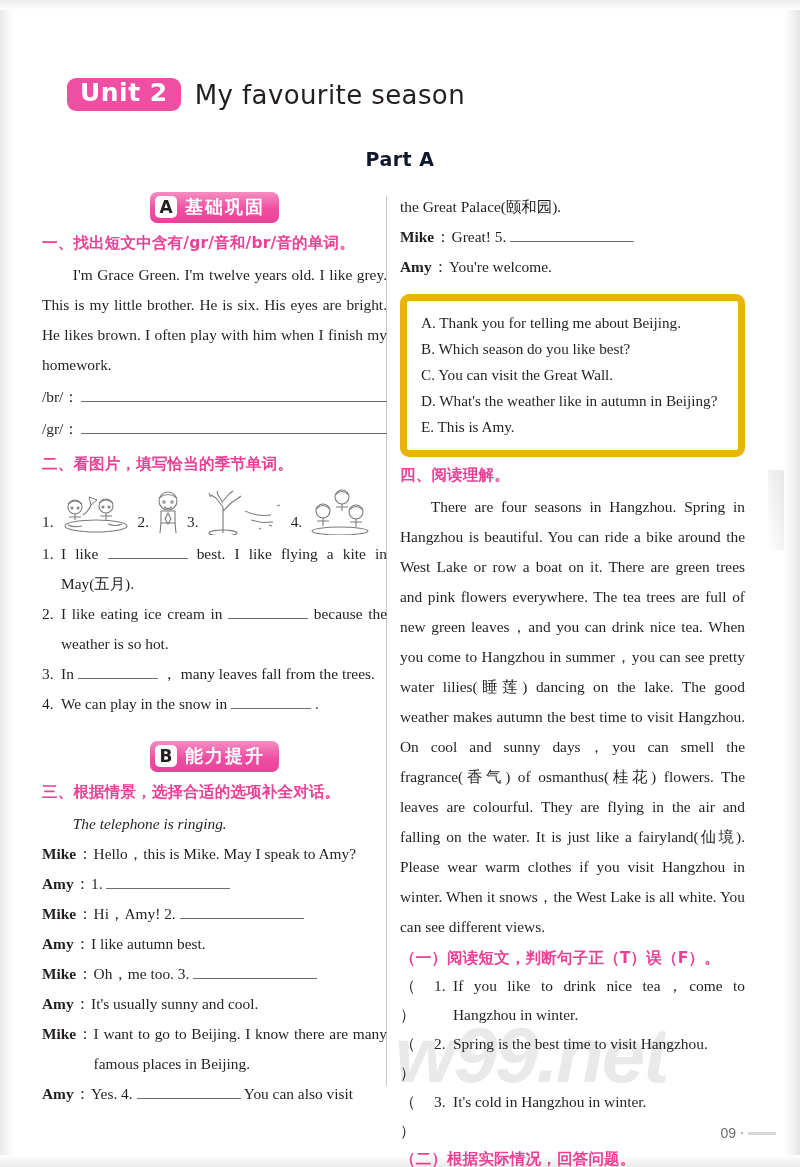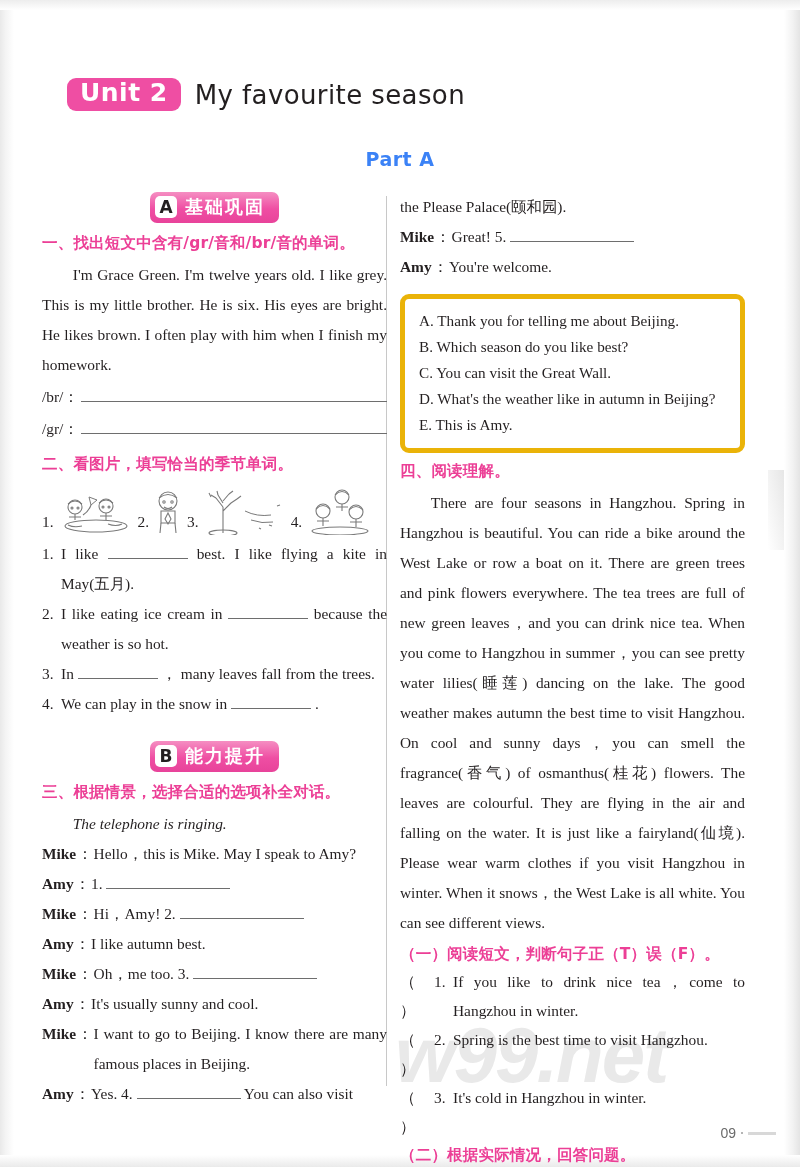--- a/index.html
+++ b/index.html
@@ -88,21 +88,21 @@
     letter-spacing: .4px;
   }
   .part-label {
     position: absolute;
     left: 0; top: 148px;
     width: 800px;
     text-align: center;
     font-family: "DejaVu Sans", sans-serif;
     font-size: 19px;
     font-weight: bold;
-    color: #3b82f6;
+    color: #0f172a;
     letter-spacing: .5px;
     z-index: 2;
   }
 
   
   .col {
     position: absolute;
     top: 192px;
     width: 345px;
     z-index: 2;
@@ -234,21 +234,21 @@
   .dlg-cont { font-size: 15.4px; line-height: 30px; }
   .italic-note {
     font-style: italic;
     font-size: 15.4px;
     line-height: 30px;
     text-indent: 2em;
   }
 
   
   .opt-box {
-    border: 5px solid #eab308;
+    border: 7px solid #eab308;
     border-radius: 9px;
     padding: 9px 14px 10px 14px;
     margin: 12px 0 4px 0;
   }
   .opt-box .opt {
     font-size: 15.2px;
     line-height: 26px;
     white-space: nowrap;
   }
 
@@ -477,21 +477,21 @@
         <span class="utt"><span>Yes. 4.</span>
           <span class="blank-line bl-100"></span>
           <span>You can also visit</span></span>
       </div>
 
     </div>
   </div>
 
   <div class="col col-right">
 
-    <div class="dlg-cont">the Please Palace(颐和园).</div>
+    <div class="dlg-cont">the Great Palace(颐和园).</div>
 
     <div class="dlg">
       <div class="dlg-line">
         <span class="spk">Mike</span>
           <span class="sep">：</span>
         <span class="utt"><span>Great! 5.</span>
           <span class="blank-line bl-120"></span></span>
       </div>
       <div class="dlg-line">
         <span class="spk">Amy</span>

